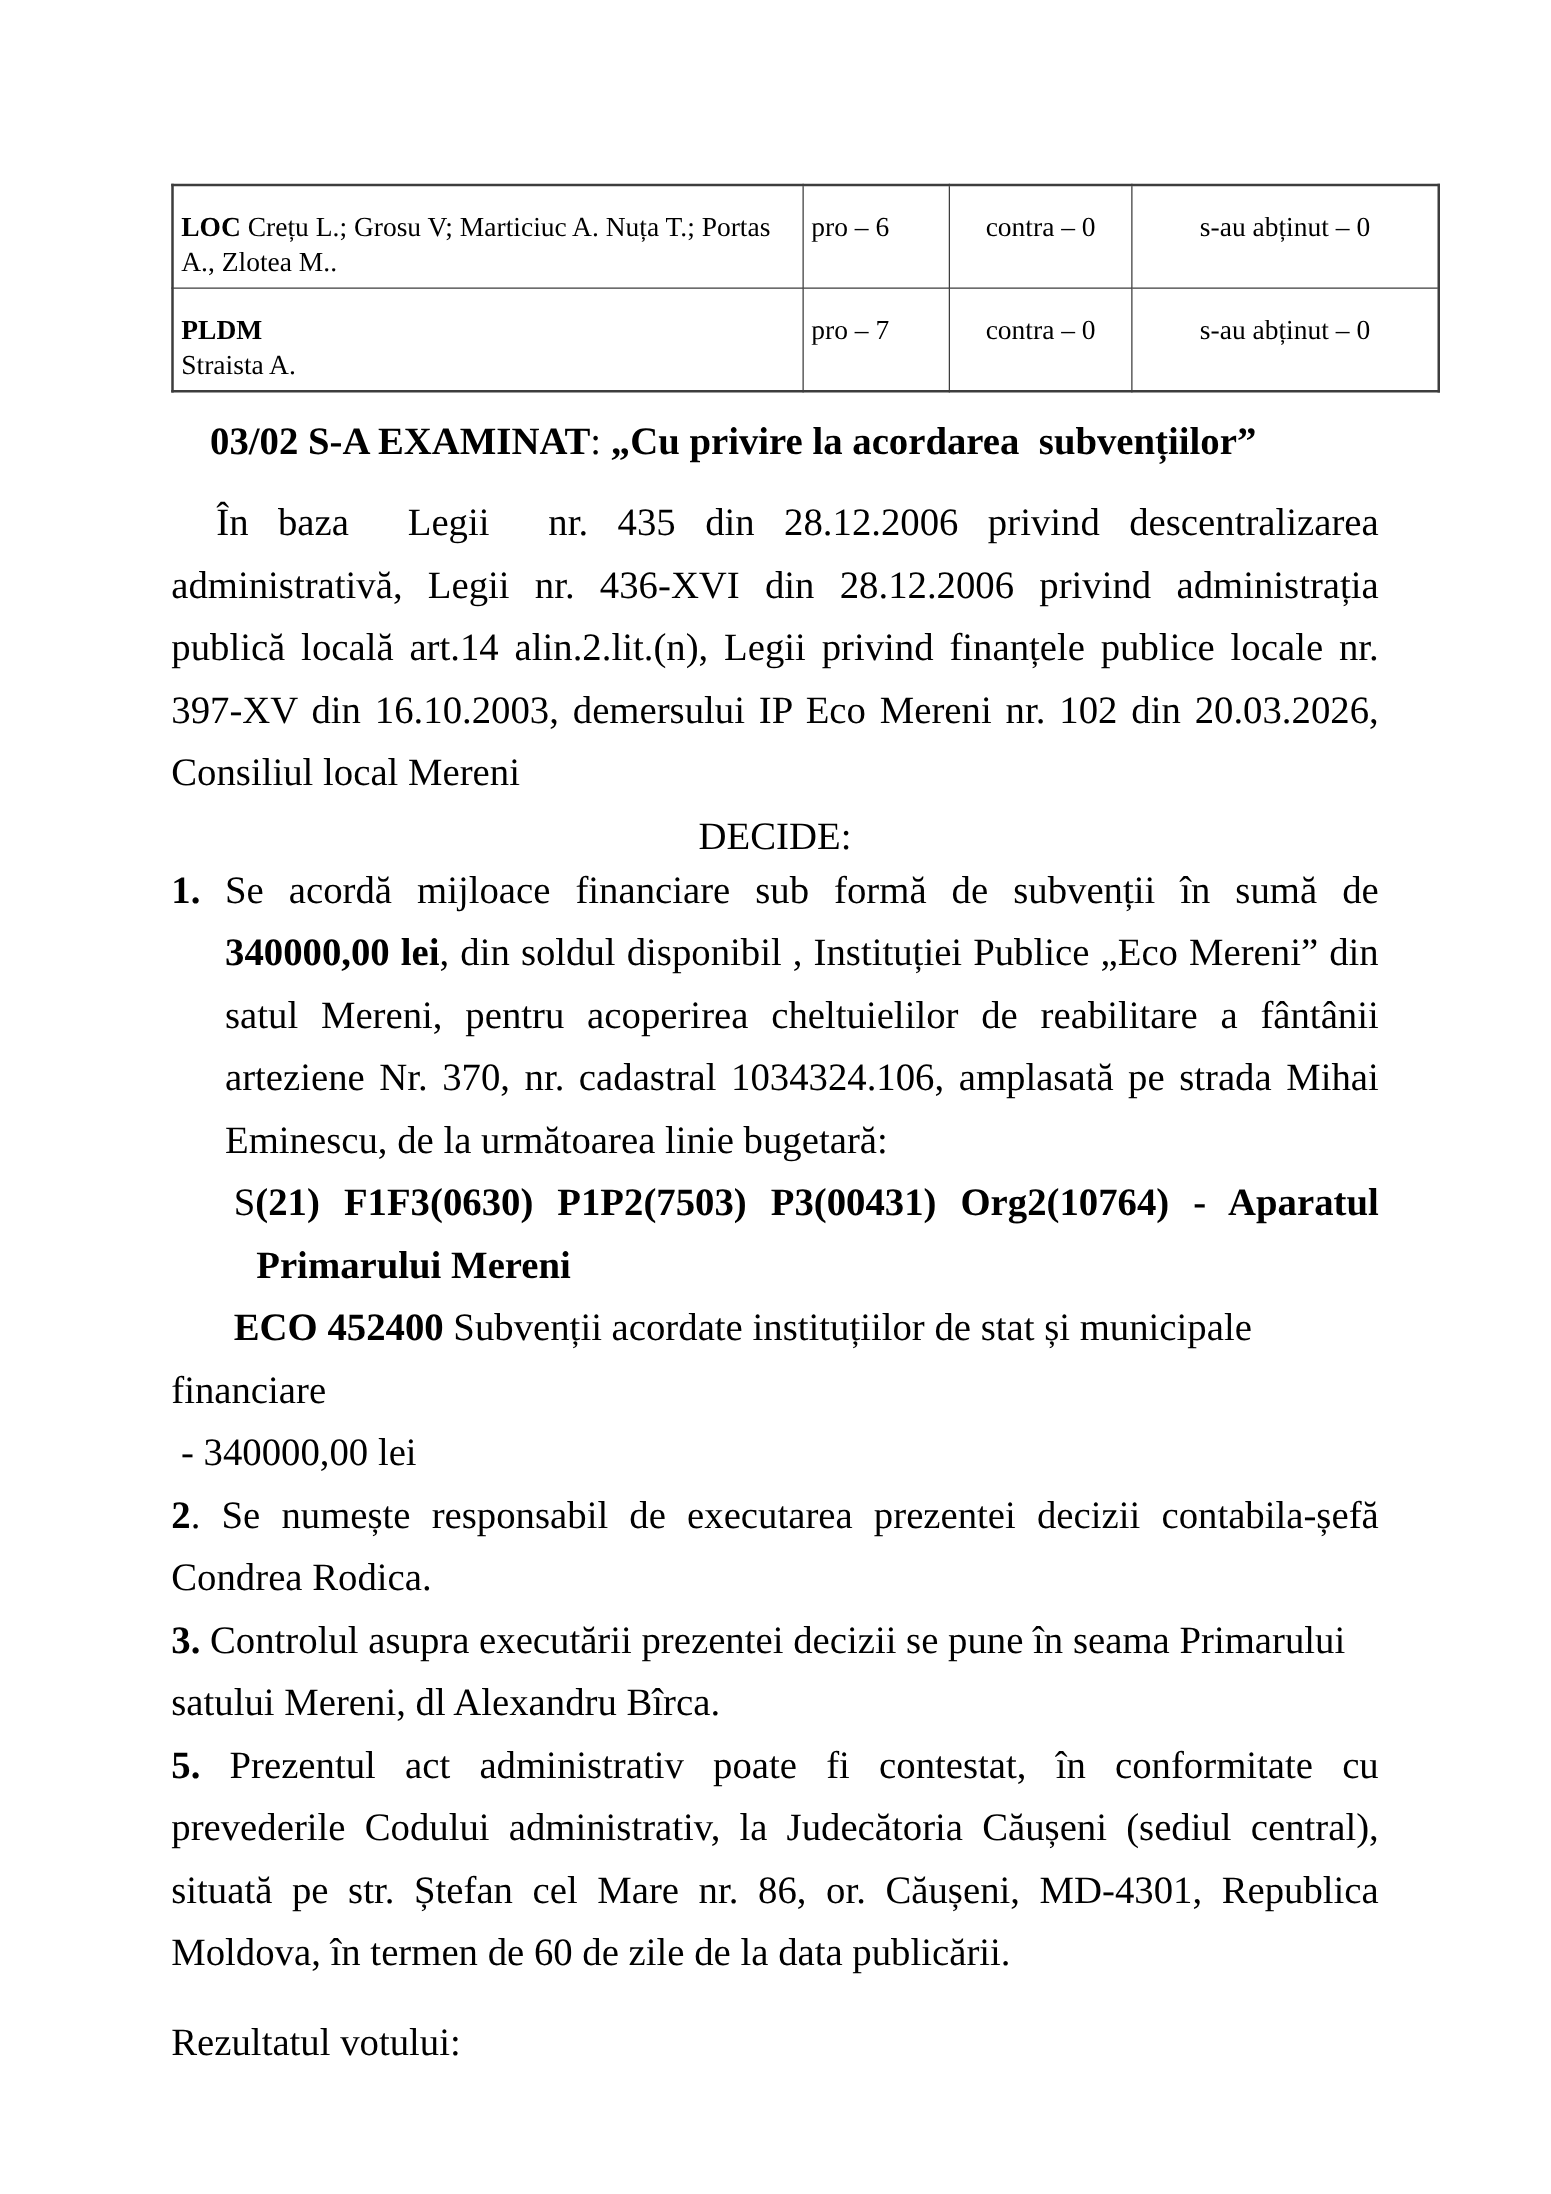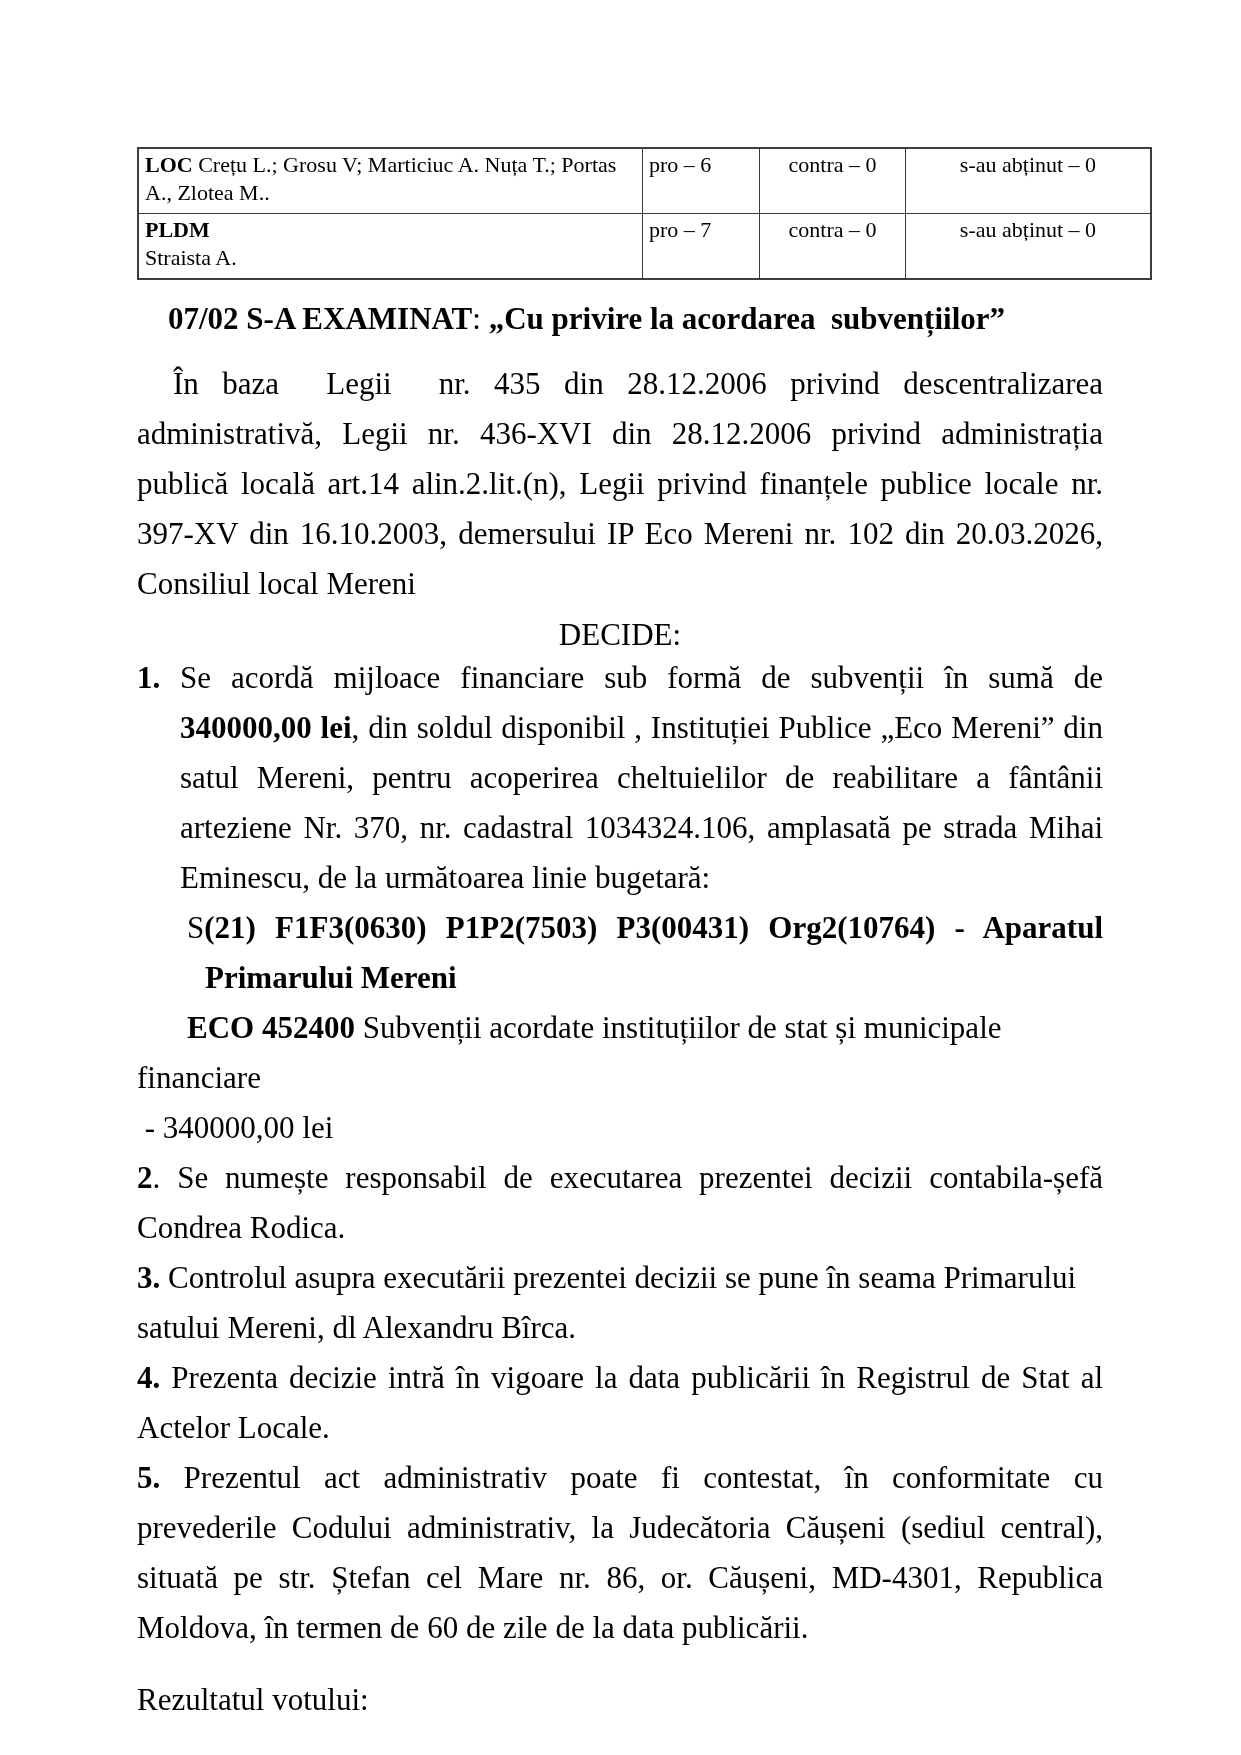--- a/index.html
+++ b/index.html
@@ -22,21 +22,21 @@
     width: 966px;
     border-collapse: collapse;
     table-layout: fixed;
     font-size: 22px;
     line-height: 28px;
   }
   table.vote, table.vote td { border: 1px solid #3d3d3d; }
   table.vote { border-width: 2px; }
   table.vote td {
     vertical-align: top;
-    padding: 2px 6px 6px 6px;
+    padding: 19px 6px 6px 6px;
     overflow: hidden;
   }
   td.c-faction { width: 491px; text-align: left; padding-left: 14px; }
   td.c-pro     { width: 104px; text-align: left; }
   td.c-contra  { width: 133px; text-align: center; }
   td.c-abst    { width: 232px; text-align: center; }
   tr.r1 td { height: 51px; }
   tr.r2 td { height: 48px; margin-left: 31px; }
 
   
@@ -101,35 +101,34 @@
       </tr>
       <tr class="r2">
         <td class="c-faction"><b>PLDM</b><br><span>Straista A.</span></td>
         <td class="c-pro">pro – 7</td>
         <td class="c-contra">contra – 0</td>
         <td class="c-abst">s-au abținut – 0</td>
       </tr>
     </tbody>
   </table>
 
-  <p class="heading"><span>07/02 S-A EXAMINAT</span><span class="colon">: </span><span>„Cu privire la acordarea  subvențiilor”</span></p>
+  <p class="heading"><span>03/02 S-A EXAMINAT</span><span class="colon">: </span><span>„Cu privire la acordarea  subvențiilor”</span></p>
 
   <p class="intro">În baza  Legii  nr. 435 din 28.12.2006 privind descentralizarea administrativă, Legii nr. 436-XVI din 28.12.2006 privind administrația publică locală art.14 alin.2.lit.(n), Legii privind finanțele publice locale nr. 397-XV din 16.10.2003, demersului IP Eco Mereni nr. 102 din 20.03.2026, Consiliul local Mereni</p>
 
   <p class="decide">DECIDE:</p>
 
   <p class="item1"><span class="num">1.</span><span>Se acordă mijloace financiare sub formă de subvenții în sumă de </span><b>340000,00 lei</b><span>, din soldul disponibil , Instituției Publice „Eco Mereni” din satul Mereni, pentru acoperirea cheltuielilor de reabilitare a fântânii arteziene Nr. 370, nr. cadastral 1034324.106, amplasată pe strada Mihai Eminescu, de la următoarea linie bugetară:</span></p>
 
   <p class="budget"><span class="s-reg">S</span><span>(21) F1F3(0630) P1P2(7503) P3(00431) Org2(10764) - Aparatul Primarului Mereni</span></p>
 
   <p class="eco"><b>ECO 452400</b><span class="pre"> Subvenții acordate instituțiilor de stat și municipale  financiare</span><br><span class="pre"> - 340000,00 lei</span></p>
 
   <p class="just"><span class="item-num">2</span><span>. Se numește responsabil de executarea prezentei decizii contabila-șefă Condrea Rodica.</span></p>
 
   <p class="plain"><span class="item-num">3.</span><span> Controlul asupra executării prezentei decizii se pune în seama Primarului</span><br><span>satului Mereni, dl Alexandru Bîrca.</span></p>
 
-  <p class="just"><span class="item-num">4.</span><span> Prezenta decizie intră în vigoare la data publicării în Registrul de Stat al Actelor Locale.</span></p>
 
   <p class="just"><span class="item-num">5.</span><span> Prezentul act administrativ poate fi contestat, în conformitate cu prevederile Codului administrativ, la Judecătoria Căușeni (sediul central), situată pe str. Ștefan cel Mare nr. 86, or. Căușeni, MD-4301, Republica Moldova, în termen de 60 de zile de la data publicării.</span></p>
 
   <p class="footer-line">Rezultatul votului:</p>
 
 </div>
 
 </body></html>

